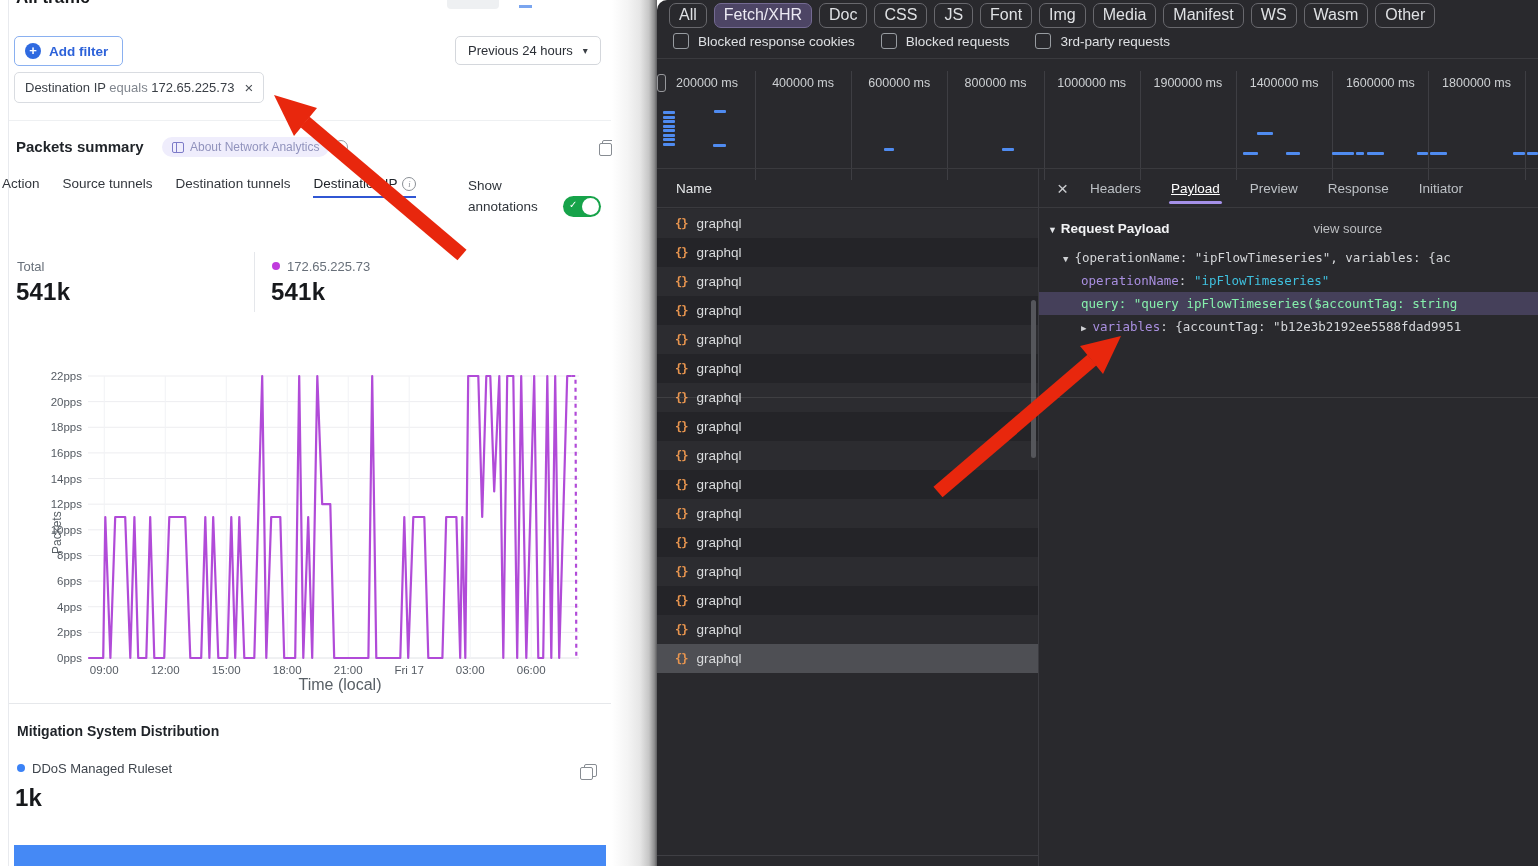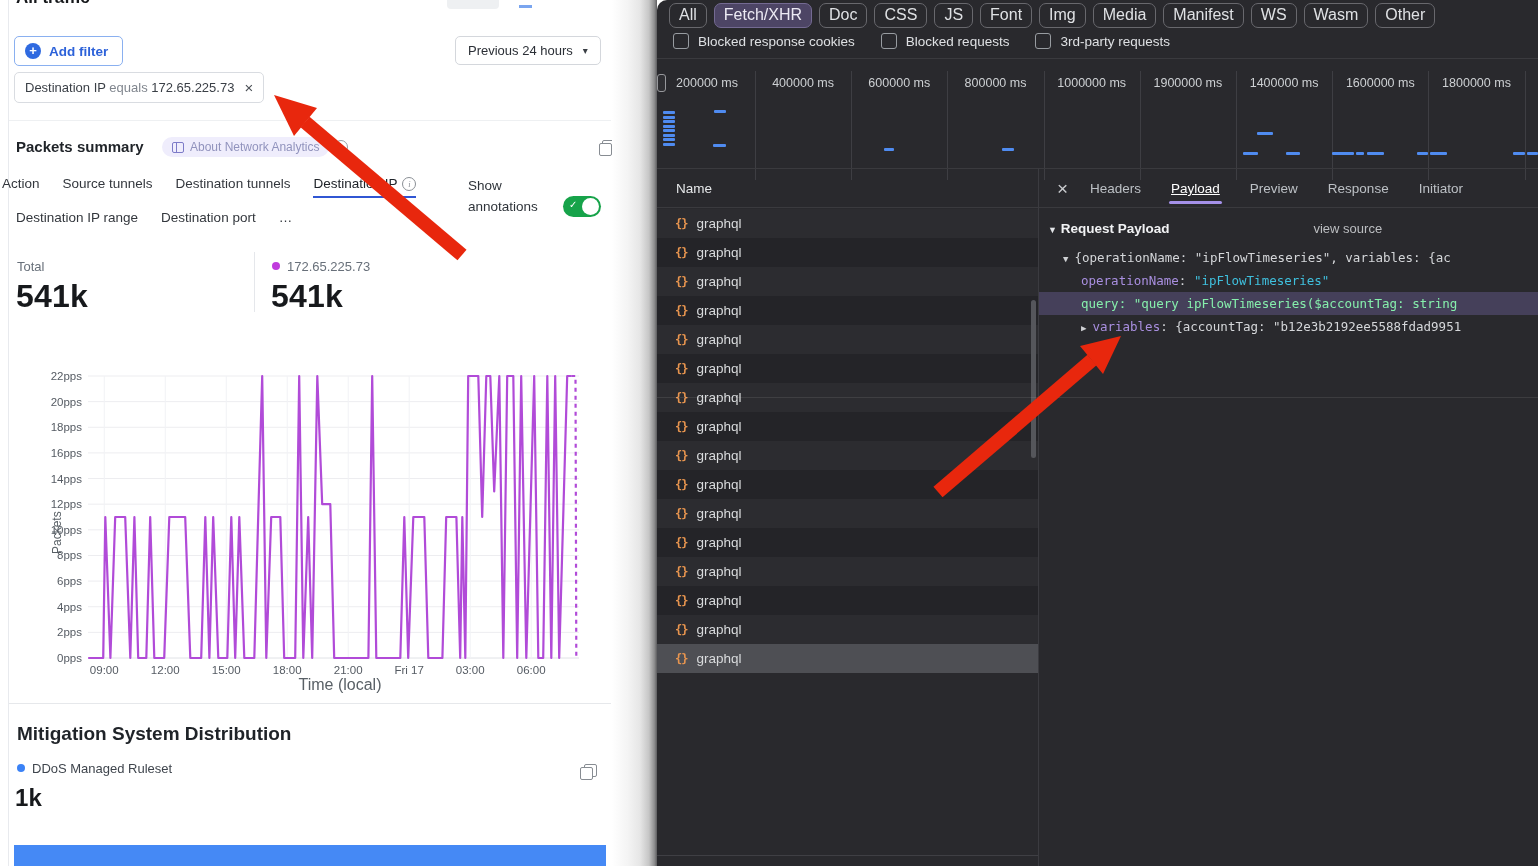--- a/index.html
+++ b/index.html
@@ -32,21 +32,21 @@
   .tabs-row{display:flex;gap:23px;font-size:13.5px;color:#33373d;}
   .ptab{cursor:pointer;position:relative;padding-bottom:7px;display:flex;align-items:center;gap:5px;}
   .ptab.active{color:#20242a;}
   .ptab.active::after{content:"";position:absolute;left:0;right:0;bottom:0;height:2px;background:#3056d3;}
   .info-ic{width:12px;height:12px;border:1.1px solid #8a8f95;border-radius:50%;color:#8a8f95;font-size:8.5px;line-height:12px;
     text-align:center;font-family:"Liberation Serif",serif;font-style:italic;}
   .toggle{width:38px;height:21px;border-radius:11px;background:#17a34a;position:relative;cursor:pointer;}
   .toggle .knob{position:absolute;right:2px;top:2px;width:17px;height:17px;border-radius:50%;background:#fff;}
   .toggle .chk{position:absolute;left:6px;top:3px;color:#fff;font-size:10px;}
   .stat-label{font-size:13px;color:#68707a;}
-  .stat-value{font-size:32px;font-weight:700;color:#17191c;letter-spacing:.2px;}
+  .stat-value{font-size:24px;font-weight:700;color:#17191c;letter-spacing:.2px;}
   .dot{width:8px;height:8px;border-radius:50%;display:inline-block;}
   .mit-bar{background:#4589f5;}
   
   .ylab{writing-mode:vertical-rl;transform:rotate(180deg);font-size:12px;color:#596066;}
   .xlab{font-size:16px;color:#596066;text-align:center;}
   
   #devtools{background:#29292d;border-top-left-radius:10px;color:#dfe1e4;overflow:hidden;}
   .pills{display:flex;gap:7px;align-items:center;}
   .pill{border:1px solid #68686d;border-radius:7px;padding:2px 9px 3px;font-size:16px;color:#dfe1e4;cursor:pointer;white-space:nowrap;}
   .pill.active{background:#4d4565;border-color:#746a92;color:#eceaf4;}
@@ -122,25 +122,20 @@
       <div class="ptab">
         <span>Source tunnels</span>
       </div>
       <div class="ptab">
         <span>Destination tunnels</span>
       </div>
       <div class="ptab active">
         <span>Destination IP</span>
         <span class="info-ic">i</span>
       </div>
-    </div>
-  <div class="abs tabs-row" id="ltabs2" style="left:16px;top:210px;">
-      <div class="ptab">Destination IP range</div>
-      <div class="ptab">Destination port</div>
-      <div class="ptab">…</div>
     </div>
 
   <div class="abs" style="left:468px;top:176px;width:84px;font-size:13.5px;color:#2f343a;line-height:1.55;">Show annotations</div>
   <div class="toggle abs" style="left:563px;top:178px;">
     <span class="chk">✓</span>
     <span class="knob"></span>
   </div>
 
   
   <div class="abs stat-label" style="left:17px;top:259px;">Total</div>
@@ -194,21 +189,21 @@
       <line x1="501.19399999999996" y1="10" x2="501.19399999999996" y2="292" stroke="#f1f2f5"></line>
       <text x="501.19399999999996" y="308" fill="#555b63" font-size="11.5" text-anchor="middle" font-family="&quot;Liberation Sans&quot;,sans-serif">06:00</text>
       <polyline points="58.2,292.0 73.2,292.0 75.3,151.0 80.4,292.0 85.2,151.0 95.2,151.0 100.3,292.0 104.4,151.0 108.2,292.0 116.3,292.0 120.2,151.0 124.3,292.0 134.2,292.0 139.3,151.0 155.2,151.0 160.3,292.0 171.2,292.0 175.3,151.0 179.4,292.0 183.2,151.0 188.3,292.0 197.3,292.0 201.3,151.0 205.2,292.0 209.3,151.0 214.3,292.0 224.3,292.0 228.2,151.0 232.2,10.0 236.3,292.0 241.2,151.0 250.3,151.0 254.2,292.0 265.2,292.0 269.2,10.0 273.3,292.0 278.2,151.0 282.2,292.0 287.3,10.0 292.2,138.2 300.3,138.2 304.2,292.0 338.4,292.0 342.2,10.0 346.3,292.0 370.3,292.0 374.3,151.0 378.2,292.0 383.3,151.0 394.3,151.0 398.3,292.0 412.4,292.0 416.2,151.0 426.4,151.0 430.2,292.0 432.3,151.0 435.3,292.0 438.2,10.0 448.3,10.0 452.2,151.0 456.3,10.0 460.3,10.0 464.2,125.4 469.3,10.0 473.3,292.0 477.2,10.0 483.3,10.0 487.2,292.0 491.2,10.0 496.3,292.0 504.2,10.0 508.3,292.0 513.2,292.0 517.3,10.0 521.3,292.0 525.2,10.0 529.2,292.0 537.2,10.0 541.2,10.0" fill="none" stroke="#b14bd8" stroke-width="2.2" stroke-linejoin="round"></polyline>
       <polyline points="541.2,10.0 545.5,10.0 546.3,292.0" fill="none" stroke="#b14bd8" stroke-width="2.2" stroke-dasharray="4,4" stroke-linejoin="round"></polyline>
     </svg>
   <div class="abs xlab" style="left:240px;top:676px;width:200px;">Time (local)</div>
 
   <div class="abs" style="left:9px;top:703px;width:602px;height:1px;background:#e6e8eb;"></div>
 
   
-  <div class="abs sec-title" style="left:17px;top:723px;font-size:19px;">Mitigation System Distribution</div>
+  <div class="abs sec-title" style="left:17px;top:723px;font-size:14px;">Mitigation System Distribution</div>
   <span class="dup-icon abs" style="left:584px;top:724px;"></span>
   <span class="dot abs" style="left:17px;top:764px;background:#3b82f6;"></span>
   <div class="abs" style="left:32px;top:761px;font-size:13px;color:#3f454d;">DDoS Managed Ruleset</div>
   <div class="abs stat-value" style="left:15px;top:784px;font-size:24px;">1k</div>
   <div class="abs mit-bar" style="left:14px;top:845px;width:592px;height:21px;"></div>
 
   
   <div class="abs" style="left:612px;top:0;width:45px;height:866px;
               background:linear-gradient(to right,#ffffff 0%,#f4f4f4 35%,#e6e6e6 62%,#c6c6c6 82%,#8f8f90 94%,#5d5d5f 100%);"></div>
 

